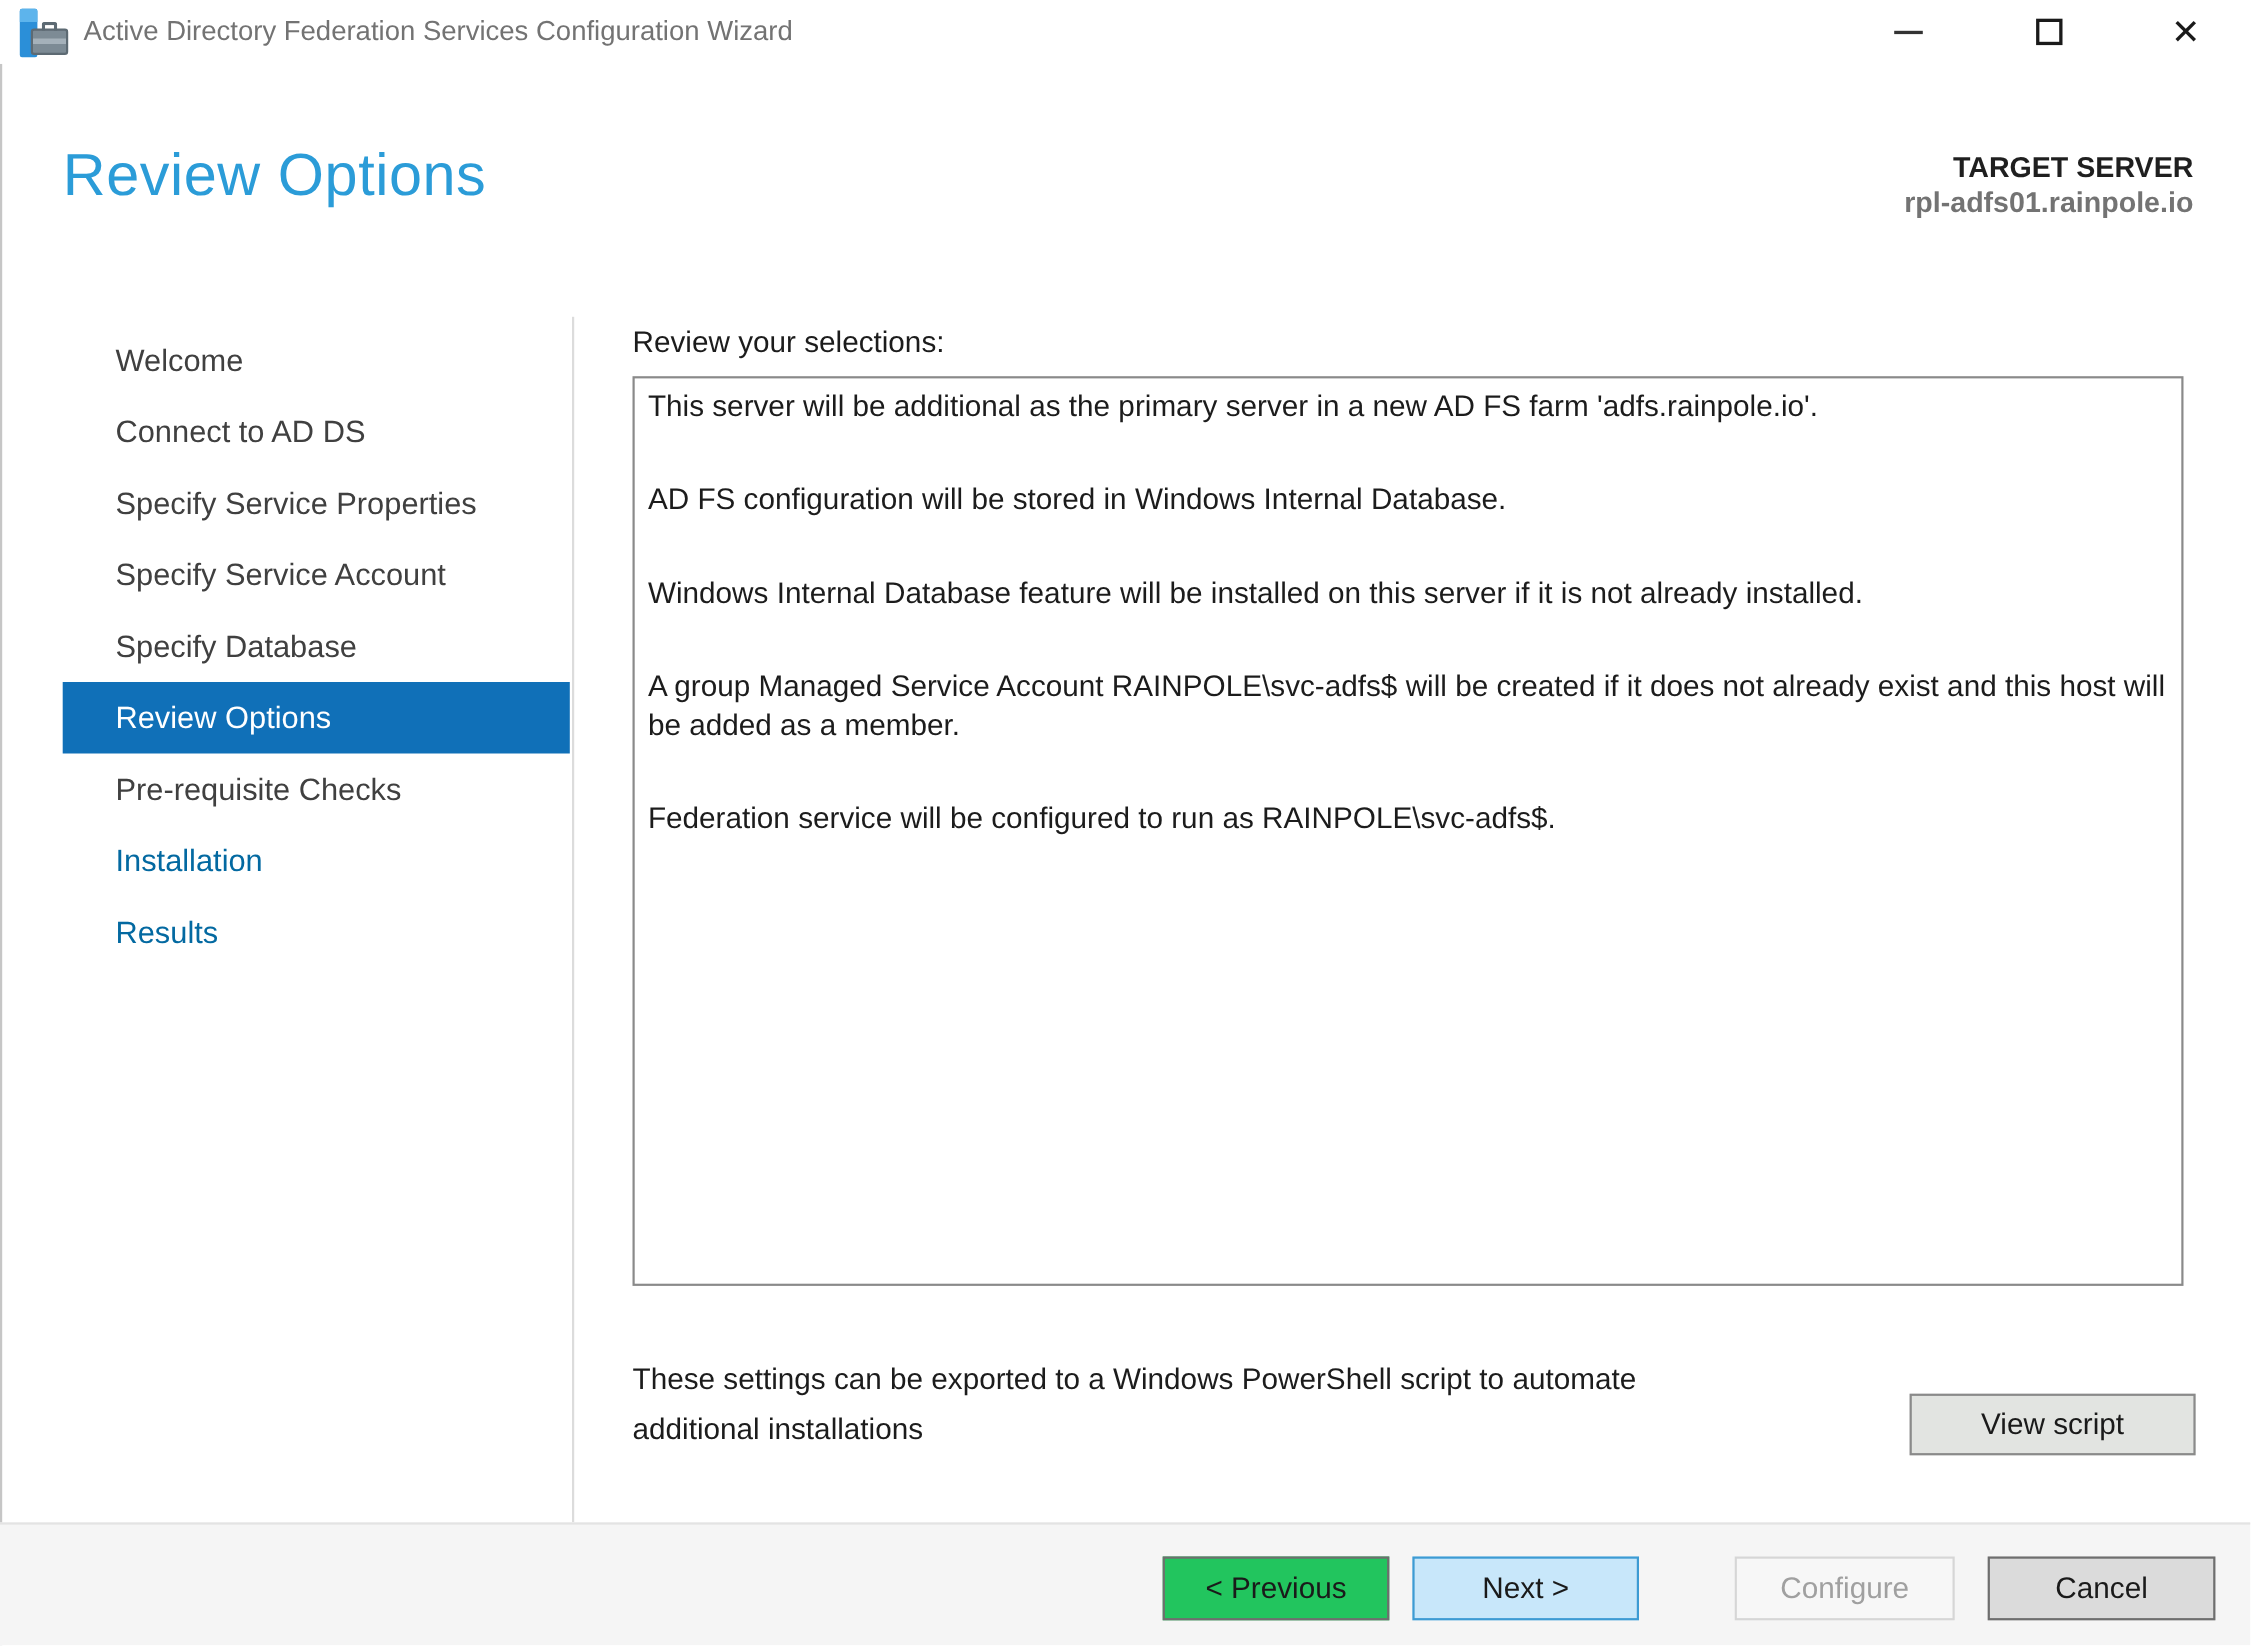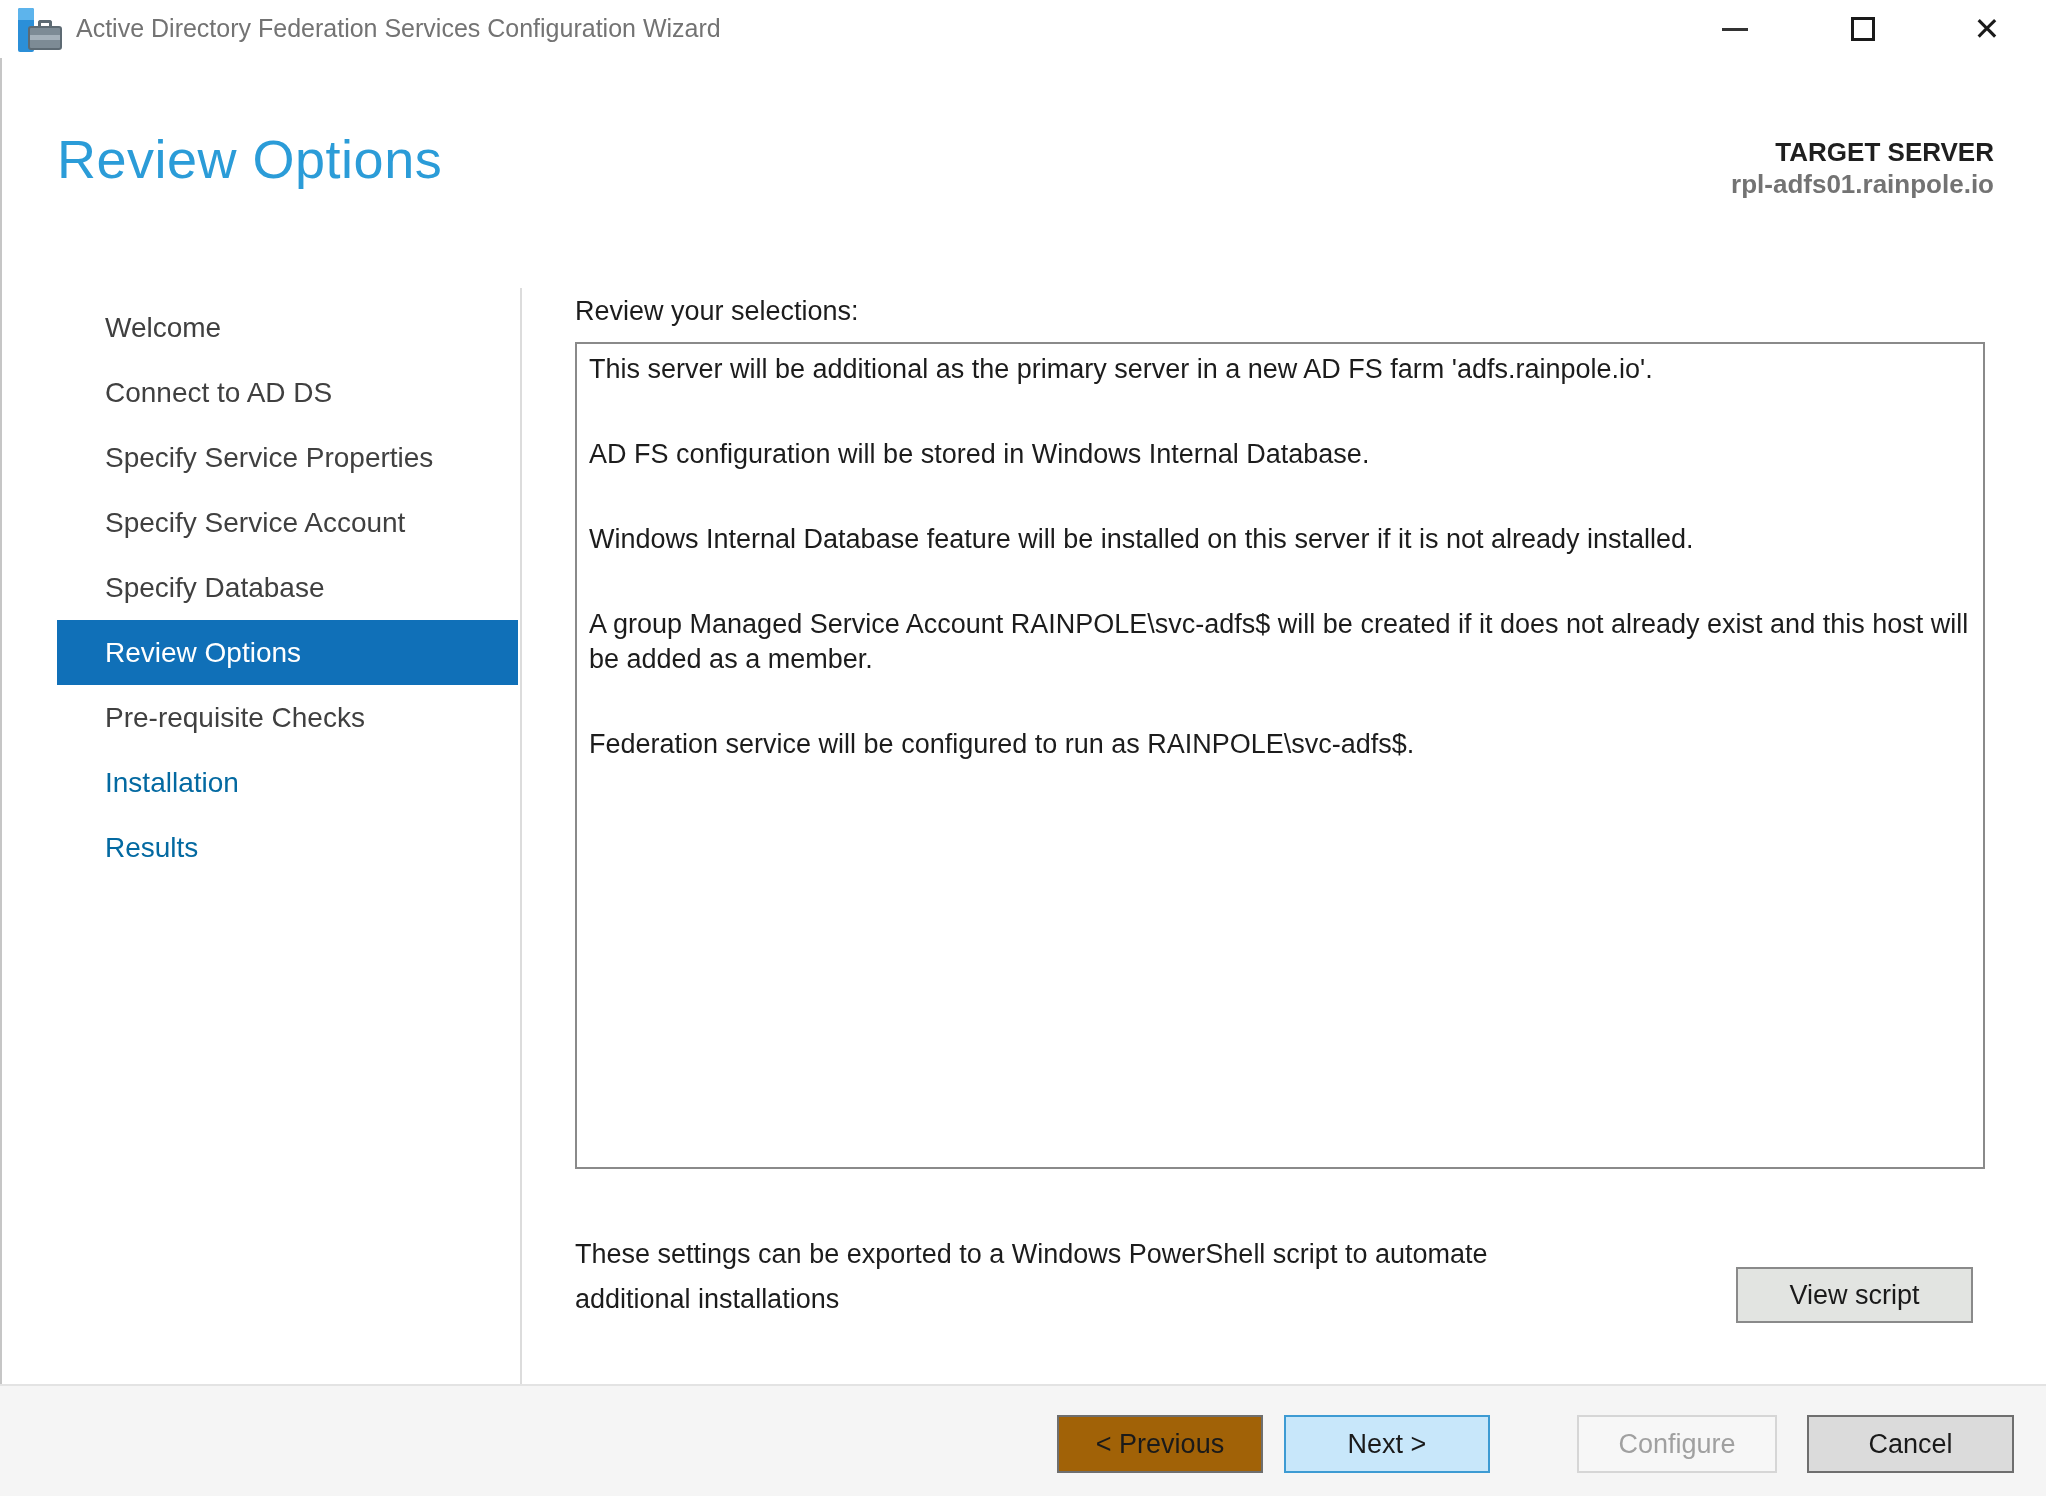--- a/index.html
+++ b/index.html
@@ -77,30 +77,30 @@
   }
   .export-note {
     position:absolute; left:575px; top:1232px; width:1020px;
     font-size:27px; color:#1c1c1c; line-height:45px;
   }
   .btn {
     display:flex; align-items:center; justify-content:center;
     font-family:"Liberation Sans", sans-serif; font-size:27px; color:#1a1a1a; cursor:default;
   }
   .view-script-btn {
-    position:absolute; left:1736px; top:1267px; width:237px; height:56px;
+    position:absolute; left:1736px; top:1267px; width:260px; height:56px;
     background:#e2e4e1; border:2px solid #8a8a8a;
   }
   
   .footer {
     position:absolute; left:0; top:1384px; width:2046px; height:112px;
     background:#f5f5f5; border-top:2px solid #e3e3e3;
   }
   .footer .btn { position:absolute; top:29px; height:58px; }
-  .btn-previous { left:1057px; width:206px; background:#a16207; border:2px solid #6e6e6e; }
+  .btn-previous { left:1057px; width:206px; background:#22c55e; border:2px solid #6e6e6e; }
   .btn-next     { left:1284px; width:206px; background:#c8e7fa; border:2px solid #3d9bd3; }
   .btn-configure{ left:1577px; width:200px; background:#f7f7f7; border:2px solid #d6d6d6; color:#a0a0a0; }
   .btn-cancel   { left:1807px; width:207px; background:#dbdbdb; border:2px solid #6e6e6e; }
 </style>
 </head>
 <body>
 
 <div class="window">
   <div class="left-edge"></div>
 

